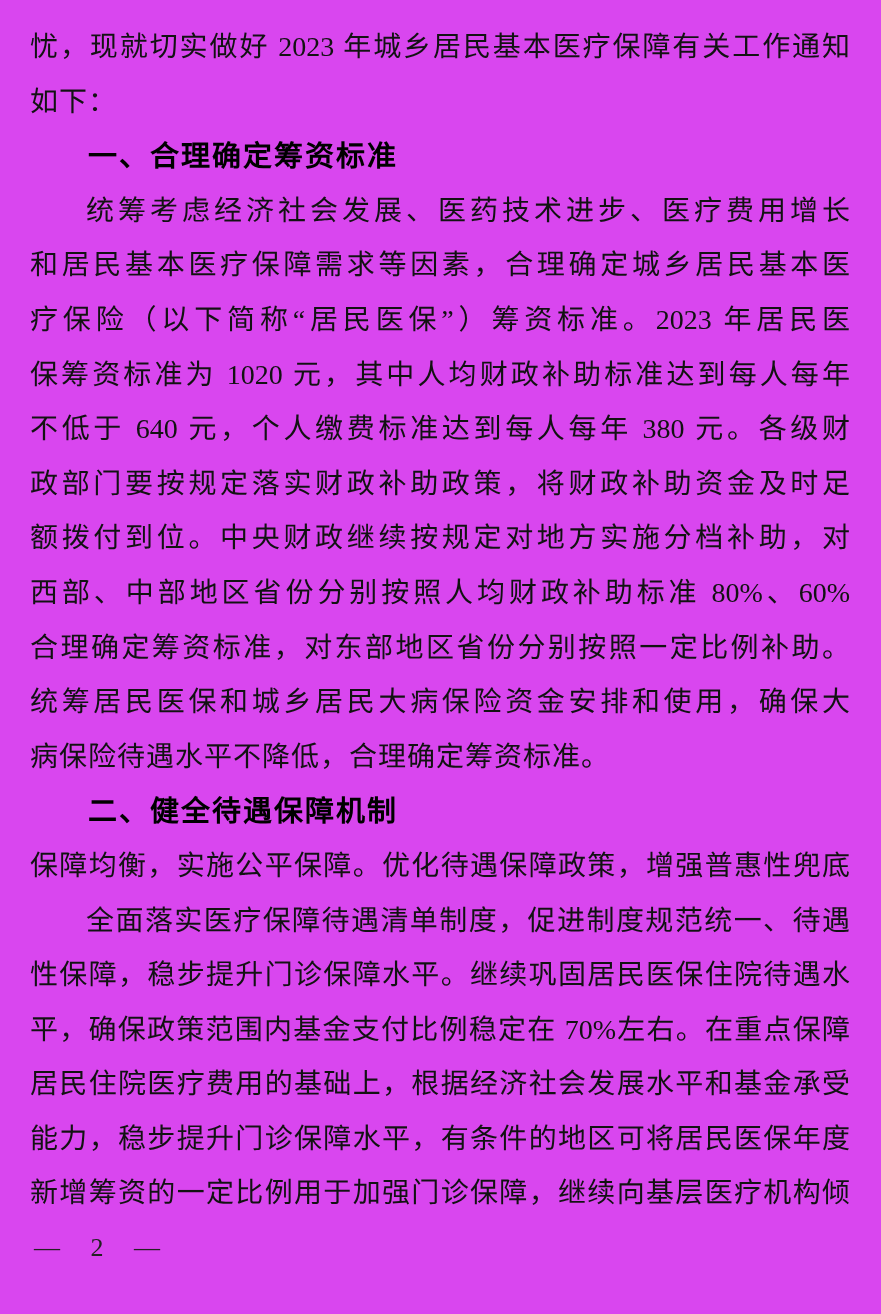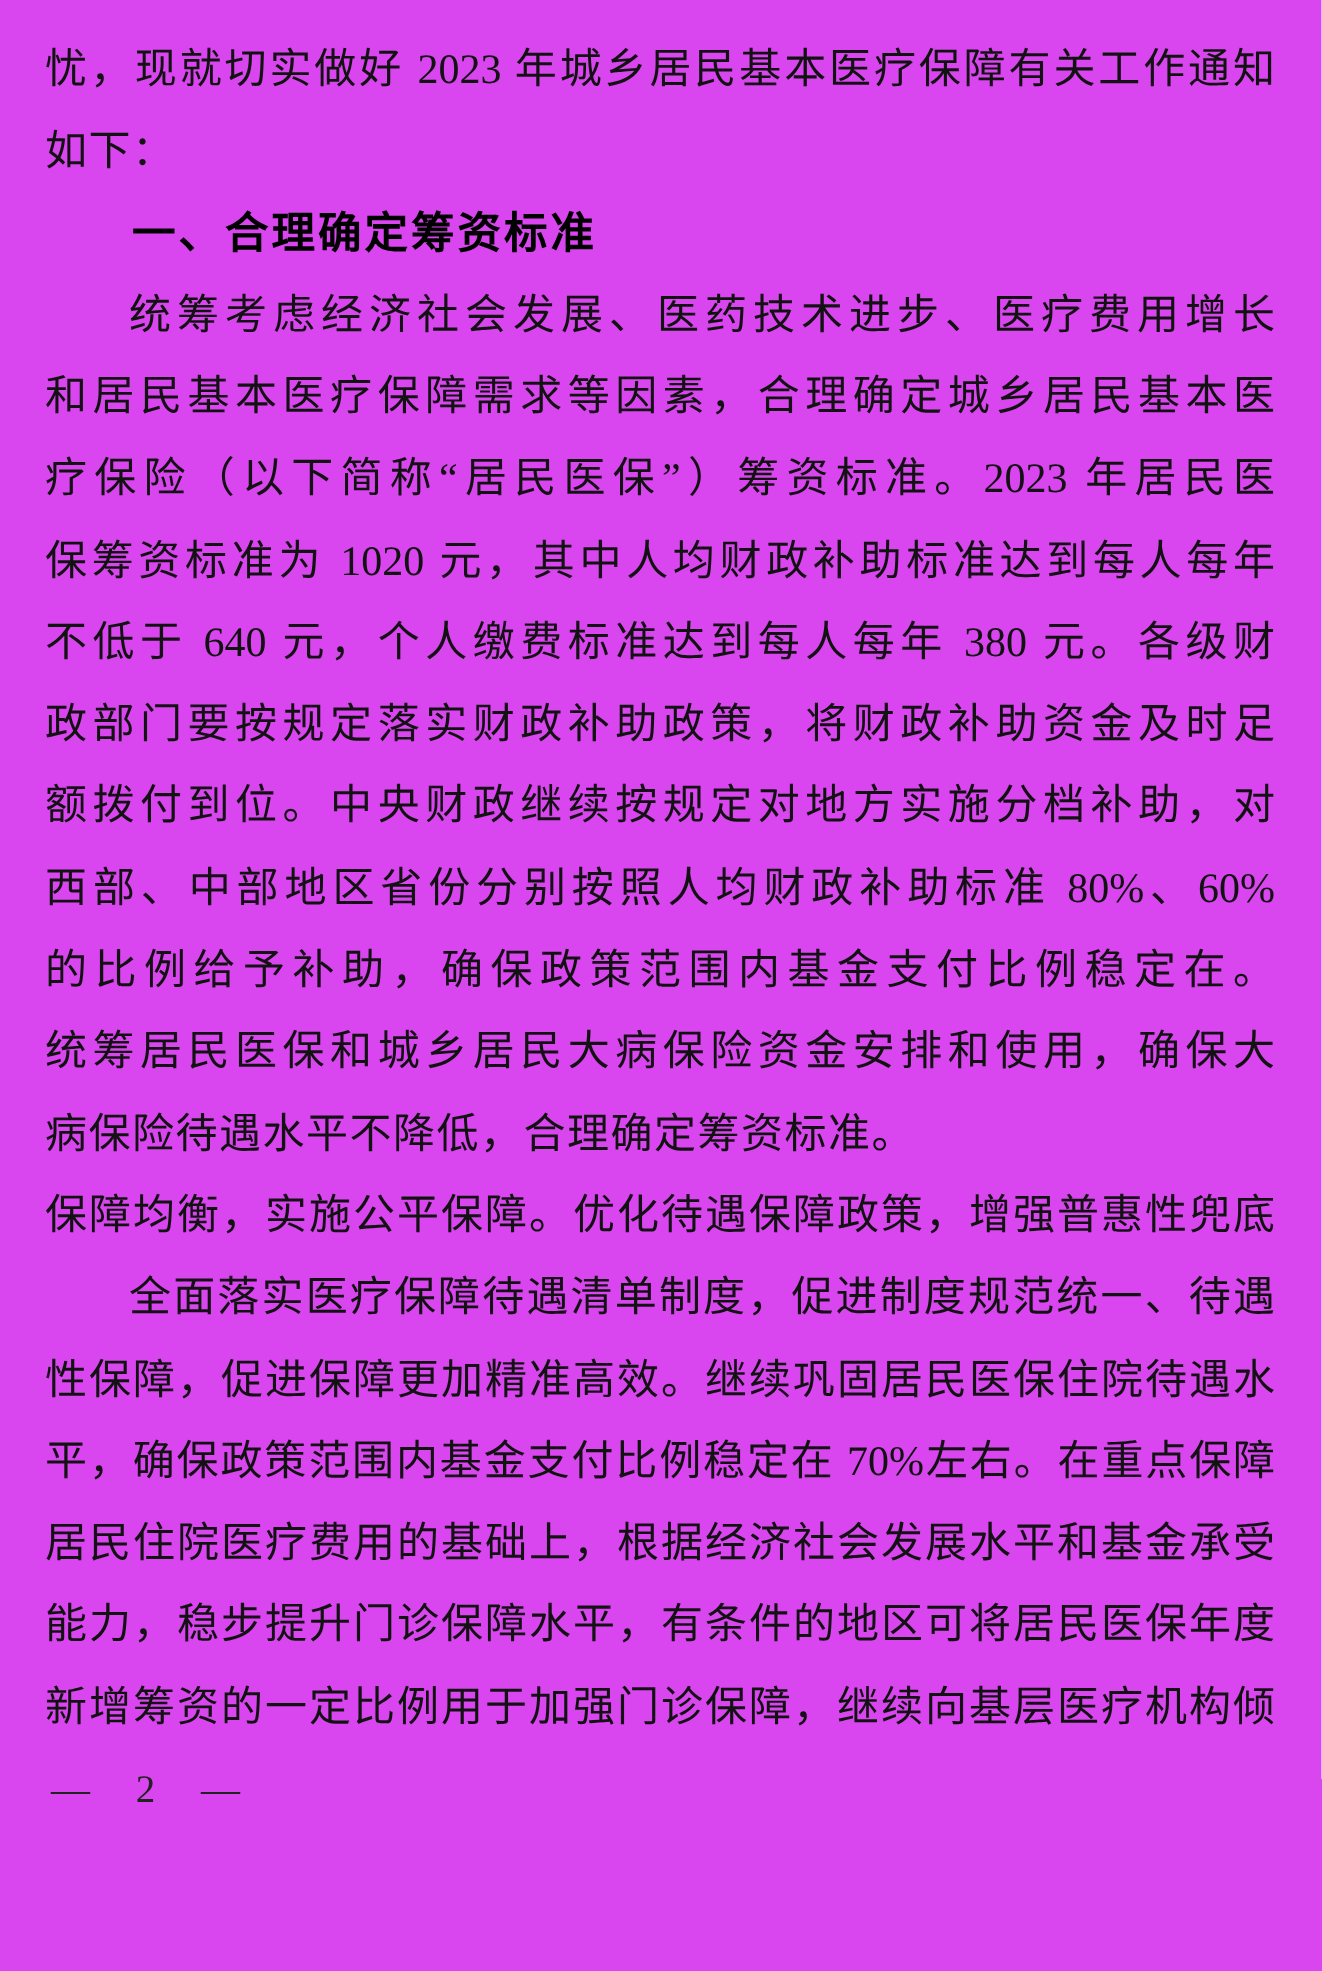--- a/index.html
+++ b/index.html
@@ -65,25 +65,26 @@
       <div class="line">如下：</div>
       <div class="line heading indent">一、合理确定筹资标准</div>
       <div class="line indent justify">统筹考虑经济社会发展、医药技术进步、医疗费用增长</div>
       <div class="line justify">和居民基本医疗保障需求等因素，合理确定城乡居民基本医</div>
       <div class="line justify">疗保险（以下简称“居民医保”）筹资标准。2023 年居民医</div>
       <div class="line justify">保筹资标准为 1020 元，其中人均财政补助标准达到每人每年</div>
       <div class="line justify">不低于 640 元，个人缴费标准达到每人每年 380 元。各级财</div>
       <div class="line justify">政部门要按规定落实财政补助政策，将财政补助资金及时足</div>
       <div class="line justify">额拨付到位。中央财政继续按规定对地方实施分档补助，对</div>
       <div class="line justify">西部、中部地区省份分别按照人均财政补助标准 80%、60%</div>
-      <div class="line justify">的比例给予补助，确保政策范围内基金支付比例稳定在。</div>
+      <div class="line justify">合理确定筹资标准，对东部地区省份分别按照一定比例补助。</div>
       <div class="line justify">统筹居民医保和城乡居民大病保险资金安排和使用，确保大</div>
       <div class="line">病保险待遇水平不降低，合理确定筹资标准。</div>
+      <div class="line heading indent">二、健全待遇保障机制</div>
       <div class="line justify">保障均衡，实施公平保障。优化待遇保障政策，增强普惠性兜底</div>
       <div class="line indent justify">全面落实医疗保障待遇清单制度，促进制度规范统一、待遇</div>
-      <div class="line justify">性保障，促进保障更加精准高效。继续巩固居民医保住院待遇水</div>
+      <div class="line justify">性保障，稳步提升门诊保障水平。继续巩固居民医保住院待遇水</div>
       <div class="line justify">平，确保政策范围内基金支付比例稳定在 70%左右。在重点保障</div>
       <div class="line justify">居民住院医疗费用的基础上，根据经济社会发展水平和基金承受</div>
       <div class="line justify">能力，稳步提升门诊保障水平，有条件的地区可将居民医保年度</div>
       <div class="line justify">新增筹资的一定比例用于加强门诊保障，继续向基层医疗机构倾</div>
     </div>
   <div class="footer">— 2 —</div>
 </div>
 
 </body></html>

